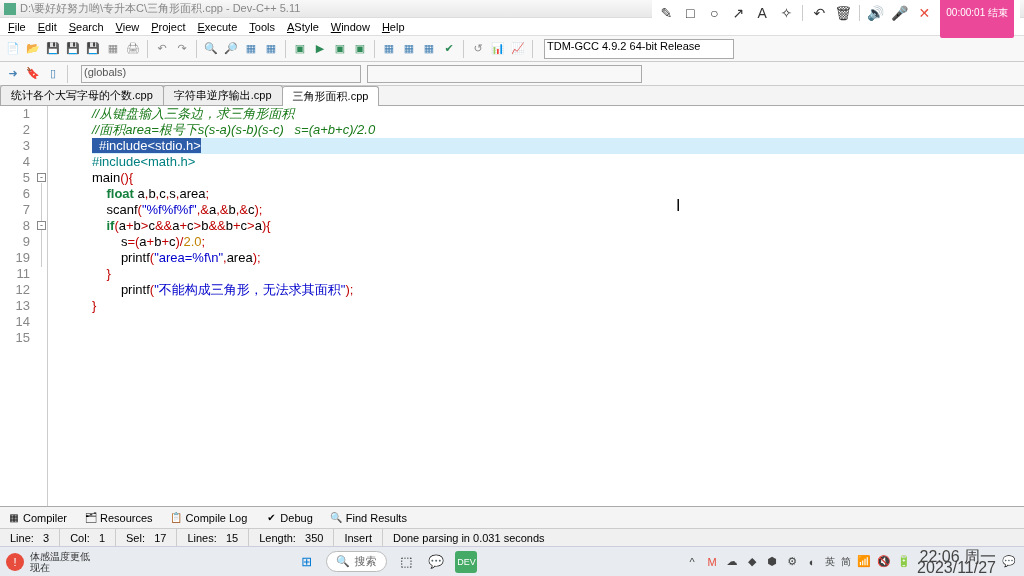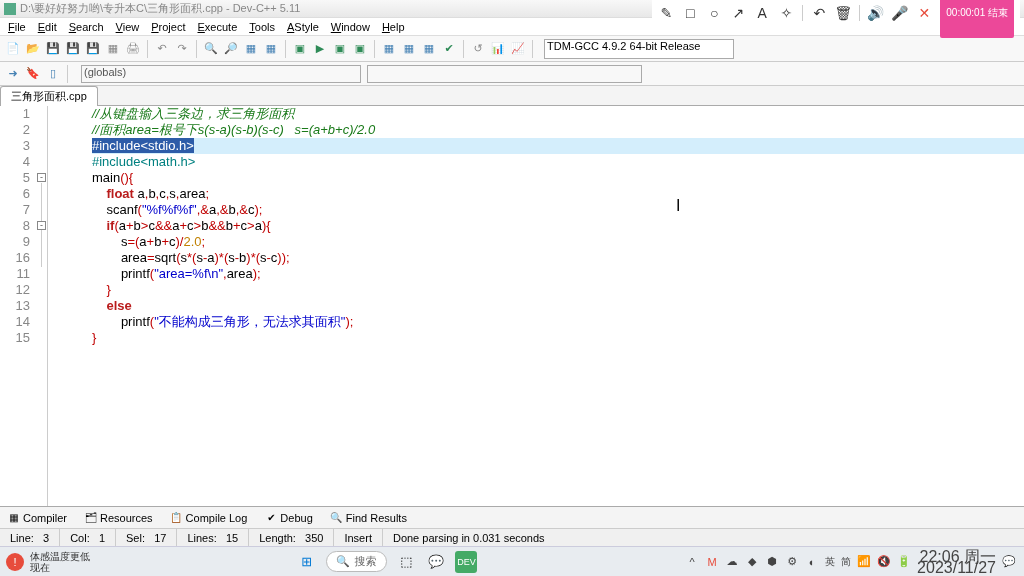--- a/index.html
+++ b/index.html
@@ -38,24 +38,24 @@
 
 .editor { display: flex; height: 400px; background: #fff; font-family: Consolas, monospace; font-size: 13px; line-height: 16px; position: relative;}
 .gutter { width: 36px; text-align: right; padding-right: 6px; color: #888; background: #fff; border-right: none; user-select: none; }
 .gutter div { height: 16px; }
 .foldcol { width: 12px; background: #fff; border-right: 1px solid #ccc; position: relative; }
 .fold { position: absolute; left: 1px; width: 9px; height: 9px; border: 1px solid #888; font-size: 9px; line-height: 7px; text-align: center; background: #fff; color: #555;}
 .foldline { position: absolute; left: 5px; width: 1px; background: #ccc; }
 .code { flex: 1; padding-left: 2px; position: relative;}
 .code .line { height: 16px; white-space: pre; margin-left: 42px; }
 .hl-line { background: #d4eefc; display: inline-block; width: 100%; }
-.sel { background: #2d5ca8; color: #fff; }
+.sel { background: #2d5ca8; color: #fff; padding-left: 7px; }
 .c-comment { color: #1a7a1a; font-style: italic; }
 .c-pre { color: #008080; }
-.c-kw { color: #b91c1c; font-weight: bold; }
+.c-kw { color: #15803d; font-weight: bold; }
 .c-str { color: #0000cc; }
 .c-num { color: #c08000; }
 .c-sym { color: #c00000; }
 .text-cursor { position: absolute; font-size: 16px; color: #000; }
 
 .bottom-tabs { height: 22px; border-top: 1px solid #aaa; display: flex; align-items: center; background: #f4f4f4; font-size: 11px; padding: 0 4px; gap: 10px; }
 .btab { display: flex; align-items: center; gap: 3px; cursor: pointer; padding: 2px 4px;}
 .bicon { width: 12px; height: 12px; display:inline-flex; align-items:center; justify-content:center; font-size:10px;}
 
 .statusbar { height: 18px; background: #f0f0f0; border-top: 1px solid #ccc; display: flex; align-items: flex-end; font-size: 11px; }
@@ -148,35 +148,37 @@
 <div class="toolbar2">
   <span class="tbtn c2">➜</span>
   <span class="tbtn c5">🔖</span>
   <span class="tbtn c2">▯</span>
   <span class="tsep"></span>
   <div class="scope-select"><span>(globals)</span></div>
   <div class="scope-select2"></div>
 </div>
 
 <div class="tabbar" id="tabbar">
+    <div class="tab">统计各个大写字母的个数.cpp</div>
+    <div class="tab">字符串逆序输出.cpp</div>
     <div class="tab active">三角形面积.cpp</div>
   </div>
 
 <div class="editor">
   <div class="gutter" id="gutter">
       <div>1</div>
       <div>2</div>
       <div>3</div>
       <div>4</div>
       <div>5</div>
       <div>6</div>
       <div>7</div>
       <div>8</div>
       <div>9</div>
-      <div>16</div>
+      <div>19</div>
       <div>11</div>
       <div>12</div>
       <div>13</div>
       <div>14</div>
       <div>15</div>
     </div>
   <div class="foldcol">
     <div class="fold" style="top:67px">-</div>
     <div class="foldline" style="top:77px;height:84px"></div>
     <div class="fold" style="top:115px">-</div>
@@ -185,24 +187,22 @@
     <span class="text-cursor" style="left:628px;top:92px">I</span>
   <div class="line"><span class="c-comment">//从键盘输入三条边，求三角形面积</span></div>
       <div class="line"><span class="c-comment">//面积area=根号下s(s-a)(s-b)(s-c)   s=(a+b+c)/2.0</span></div>
       <div class="line"><span class="hl-line"><span class="sel">#include&lt;stdio.h&gt;</span></span></div>
       <div class="line"><span class="c-pre">#include&lt;math.h&gt;</span></div>
       <div class="line">main<span class="c-sym">(){</span></div>
       <div class="line">    <span class="c-kw">float</span> a<span class="c-sym">,</span>b<span class="c-sym">,</span>c<span class="c-sym">,</span>s<span class="c-sym">,</span>area<span class="c-sym">;</span></div>
       <div class="line">    scanf<span class="c-sym">(</span><span class="c-str">"%f%f%f"</span><span class="c-sym">,&amp;</span>a<span class="c-sym">,&amp;</span>b<span class="c-sym">,&amp;</span>c<span class="c-sym">);</span></div>
       <div class="line">    <span class="c-kw">if</span><span class="c-sym">(</span>a<span class="c-sym">+</span>b<span class="c-sym">&gt;</span>c<span class="c-sym">&amp;&amp;</span>a<span class="c-sym">+</span>c<span class="c-sym">&gt;</span>b<span class="c-sym">&amp;&amp;</span>b<span class="c-sym">+</span>c<span class="c-sym">&gt;</span>a<span class="c-sym">){</span></div>
       <div class="line">        s<span class="c-sym">=(</span>a<span class="c-sym">+</span>b<span class="c-sym">+</span>c<span class="c-sym">)/</span><span class="c-num">2.0</span><span class="c-sym">;</span></div>
-      <div class="line">        area<span class="c-sym">=</span>sqrt<span class="c-sym">(</span>s<span class="c-sym">*(</span>s<span class="c-sym">-</span>a<span class="c-sym">)*(</span>s<span class="c-sym">-</span>b<span class="c-sym">)*(</span>s<span class="c-sym">-</span>c<span class="c-sym">));</span></div>
       <div class="line">        printf<span class="c-sym">(</span><span class="c-str">"area=%f\n"</span><span class="c-sym">,</span>area<span class="c-sym">);</span></div>
       <div class="line"><span class="c-sym">    }</span></div>
-      <div class="line">    <span class="c-kw">else</span></div>
       <div class="line">        printf<span class="c-sym">(</span><span class="c-str">"不能构成三角形，无法求其面积"</span><span class="c-sym">);</span></div>
       <div class="line"><span class="c-sym">}</span></div>
     </div>
 </div>
 
 <div class="bottom-tabs" id="btabs">
     <div class="btab">
       <span class="bicon">▦</span>
       <span>Compiler</span>
     </div>

